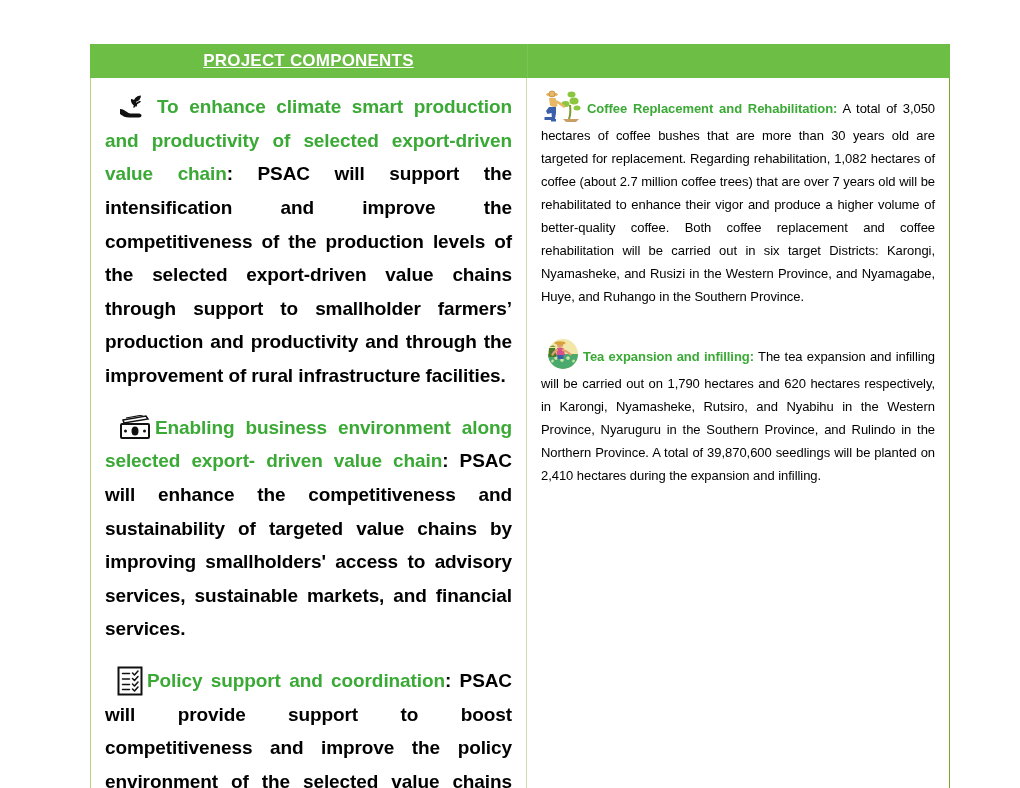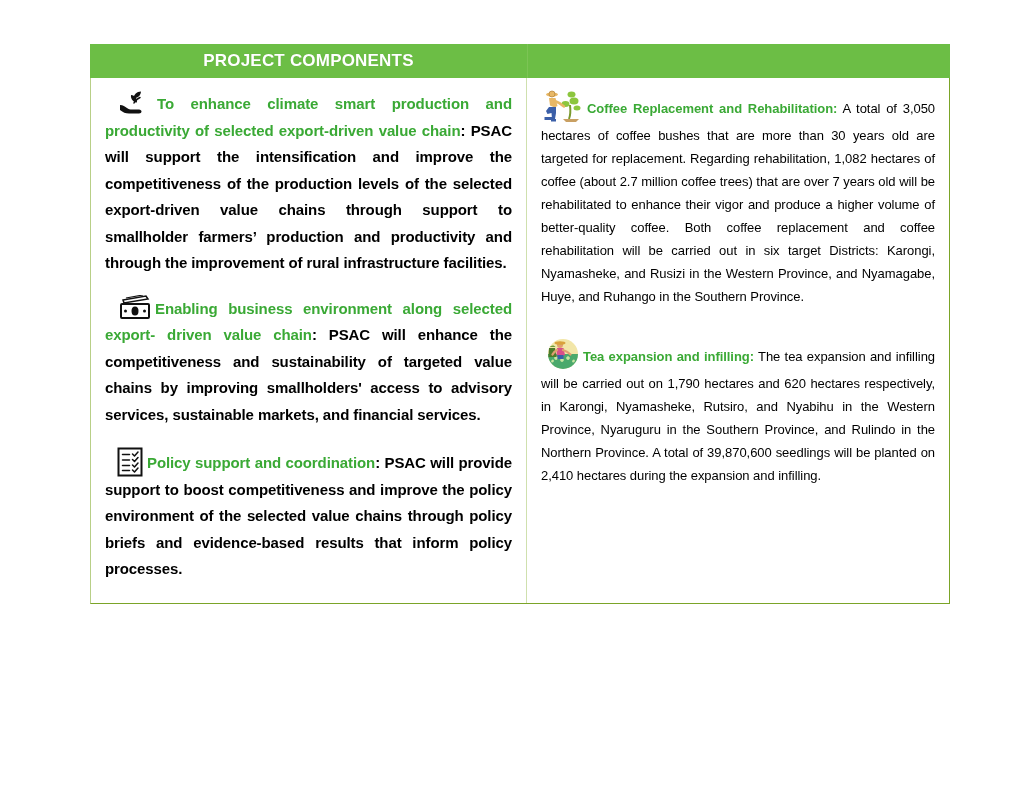--- a/index.html
+++ b/index.html
@@ -45,20 +45,21 @@
     display: flex;
     align-items: center;
     justify-content: center;
     color: #ffffff;
     font-weight: bold;
     font-size: 17px;
     letter-spacing: 0.2px;
     text-shadow: 0 0 1px rgba(0,0,0,0.12);
     height: 34px;
     box-sizing: border-box;
+    text-decoration: underline;
   }
   .header-cell.left  { width: 438px; border-right: 1px solid #7cc455; }
   .header-cell.right { width: 424px; }
 
   .body-row {
     display: flex;
     align-items: flex-start;
   }
   .col {
     box-sizing: border-box;
@@ -68,21 +69,21 @@
     width: 437px;
     border-right: 1px solid #cfe0ae;
   }
   .col-right {
     width: 423px;
   }
 
   
   .p-left {
     margin: 0 0 18px 0;
-    font-size: 15px;
+    font-size: 19px;
     line-height: 1.77;
     font-weight: bold;
     color: #000000;
     text-align: justify;
     text-justify: inter-word;
     letter-spacing: -0.1px;
   }
   .p-left:last-child { margin-bottom: 2px; }
   .p-left .lead { color: #3aa935; }
 

